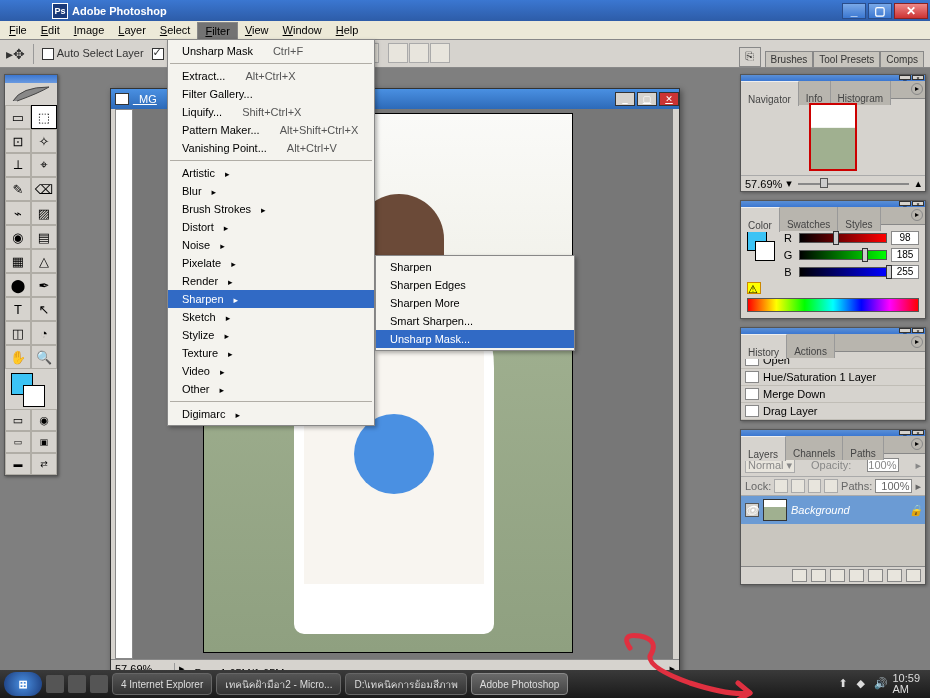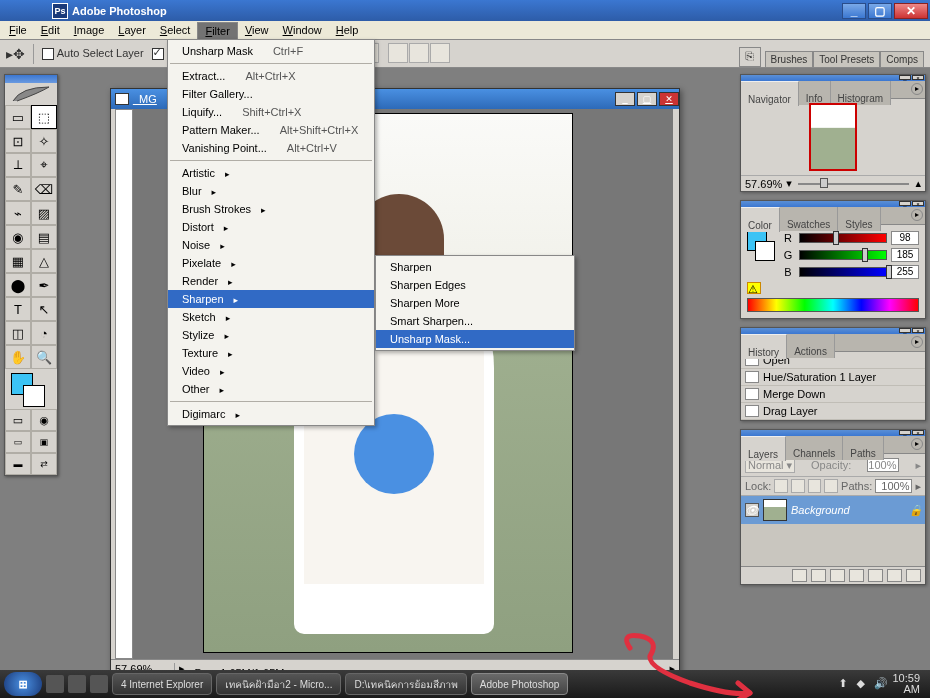--- a/index.html
+++ b/index.html
@@ -115,21 +115,21 @@
 .palettewell .ptab{padding:2px 5px;background:#c8c5be;border:1px solid #888;border-bottom:none;font-size:10px;}
 
 
 .taskbar { position: absolute; bottom:0; left:0; right:0; height:28px; background: linear-gradient(#3a3a3a,#1a1a1a); display:flex; align-items:center; padding:0 4px; }
 .taskbar .start { width:38px; height:24px; background: radial-gradient(circle,#4a90e2,#1a3a7a); border-radius:12px; display:flex;align-items:center;justify-content:center;color:#fff;font-weight:bold; }
 .taskbar .ql { width:18px;height:18px;margin-left:4px;background:#555;border-radius:2px; }
 .taskbar .tbitem { height:22px; padding:0 8px; margin-left:4px; background:linear-gradient(#555,#333); border:1px solid #666; border-radius:4px; color:#ddd; font-size:10px; display:flex; align-items:center; max-width:150px; overflow:hidden; white-space:nowrap; }
 .taskbar .tbitem.act { background:linear-gradient(#6a6a6a,#444); border-color:#888; }
 .taskbar .tray { margin-left:auto; display:flex; align-items:center; color:#ddd; font-size:10px; gap:4px; padding-right:6px; }
 .taskbar .tray .ti{width:14px;height:14px;}
-.taskbar .clock { text-align:right; line-height:11px; }
+.taskbar .clock { line-height:11px; }
 
 
 .redarrow { position:absolute; pointer-events:none; z-index:50; }
 </style>
 </head>
 <body>
 
 <div class="titlebar">
   <span class="icon">Ps</span>
   <span>Adobe Photoshop</span>

